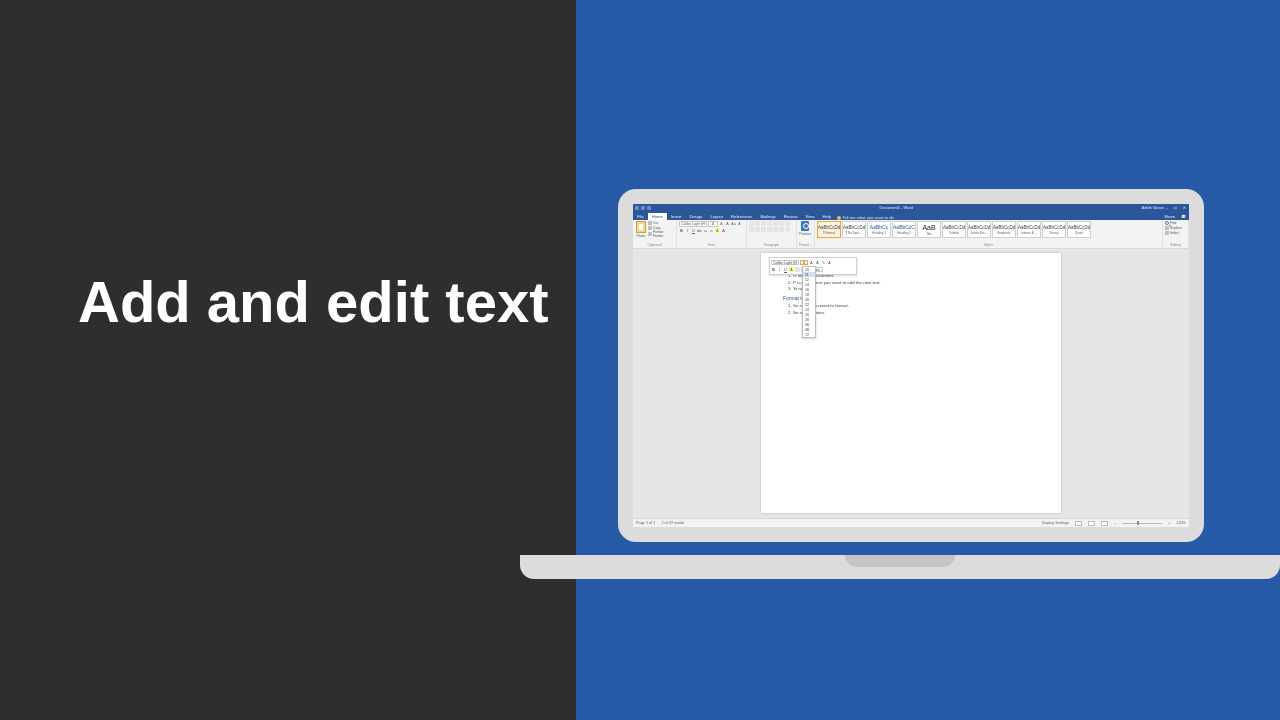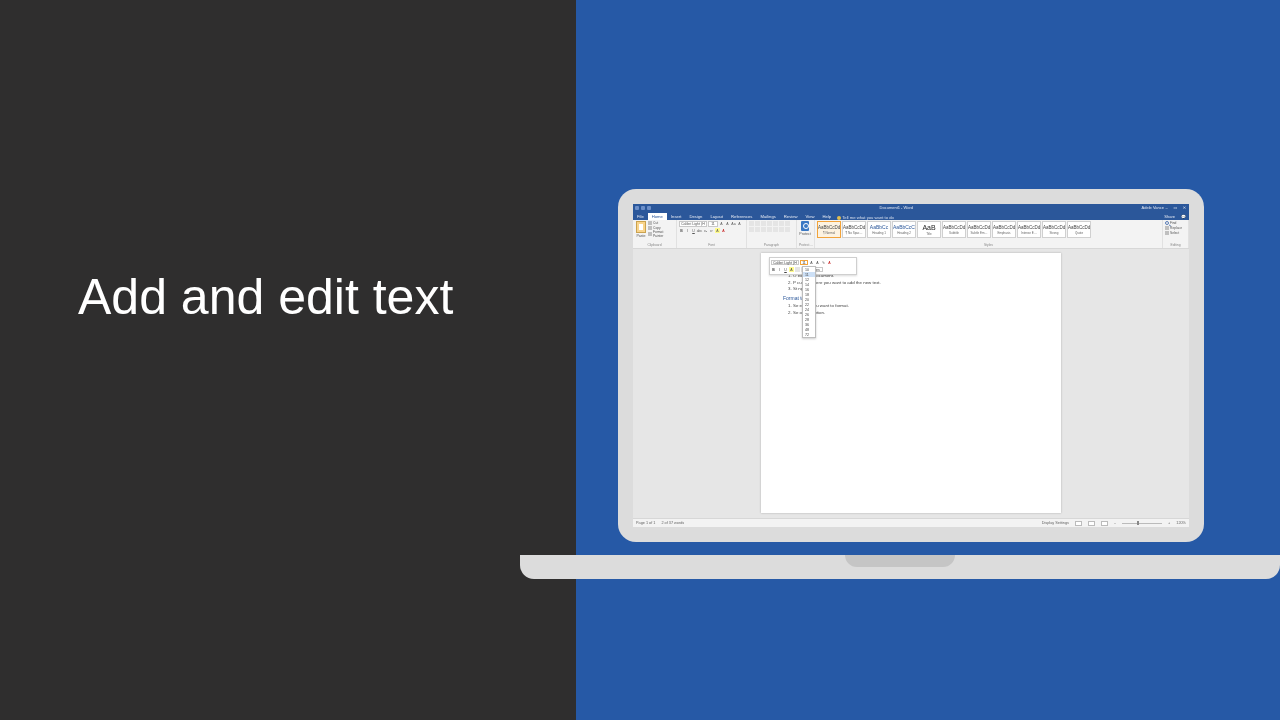--- a/index.html
+++ b/index.html
@@ -6,21 +6,21 @@
   body {
     width:1280px; height:720px; overflow:hidden;
     font-family:"Segoe UI", Tahoma, sans-serif;
     display:flex;
   }
   .left-pane {
     width:576px; height:720px; background:#2f2e2e;
     display:flex; align-items:flex-start;
   }
   .left-pane h1 {
-    color:#fff; font-weight:400; font-size:50px;
+    color:#fff; font-weight:700; font-size:58px;
     margin-left:78px; margin-top:268px; letter-spacing:0;
   }
   .right-pane {
     width:704px; height:720px; background:#2659a6;
     position:relative;
   }
   
   .laptop-screen-frame {
     position:absolute; left:42px; top:189px; width:586px; height:353px;
     background:#dcdcdc; border-radius:18px; padding:15px;

